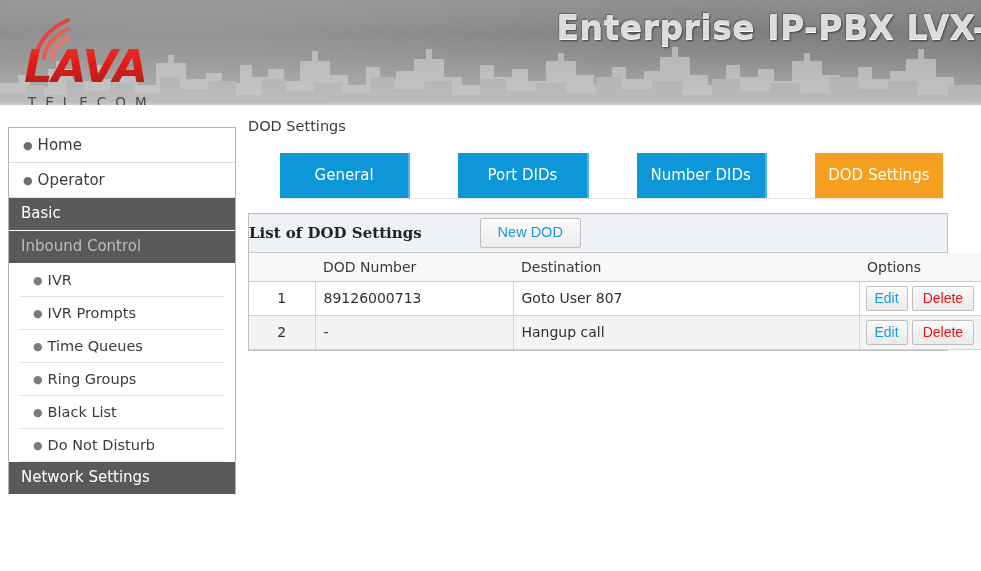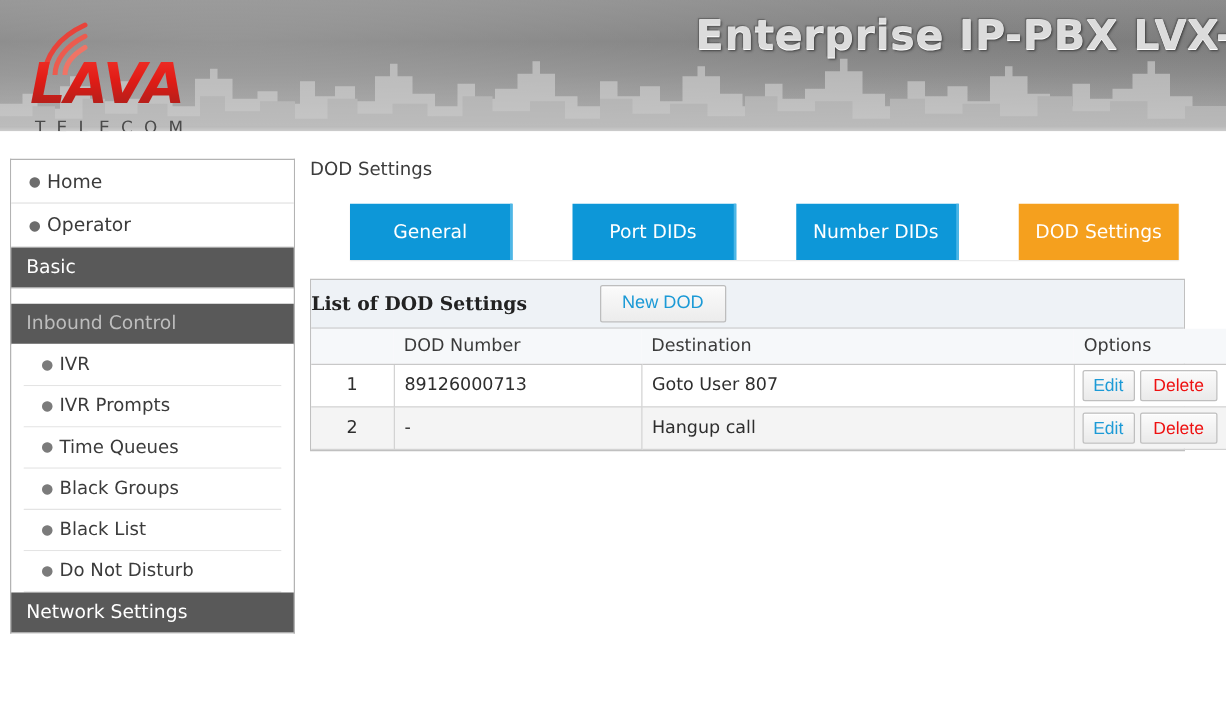--- a/index.html
+++ b/index.html
@@ -145,21 +145,20 @@
     padding: 6px 0 7px 12px;
     font-size: 15px;
     color: #ffffff;
     background: #595959;
     border-bottom: 1px solid #ffffff;
     cursor: pointer;
     line-height: 1.25;
   }
   .nav-section.active-sec {
     color: #bdbdbd;
-    margin-top: 12px;
   }
   .nav-sub {
     display: block;
     margin: 0 10px;
     padding: 7px 0 7px 14px;
     font-size: 14.5px;
     color: #3b3b3b;
     background: #ffffff;
     border-bottom: 1px solid #e4e4e4;
     cursor: pointer;
@@ -173,21 +172,21 @@
     font-size: 11px;
     margin-right: 5px;
     vertical-align: 1px;
   }
   .nav-sub.dim .bullet { color: #b5b5b5; }
 
   
   .main {
     position: absolute;
     left: 248px;
-    top: 15px;
+    top: 5px;
     width: 733px;
   }
   .page-title {
     margin: 7px 0 0 0;
     font-size: 14.5px;
     color: #3c3c3c;
     line-height: 1.3;
   }
 
   
@@ -353,21 +352,21 @@
     <div class="nav-sub">
       <span class="bullet">●</span><span>IVR</span>
     </div>
     <div class="nav-sub">
       <span class="bullet">●</span><span>IVR Prompts</span>
     </div>
     <div class="nav-sub">
       <span class="bullet">●</span><span>Time Queues</span>
     </div>
     <div class="nav-sub">
-      <span class="bullet">●</span><span>Black Groups</span>
+      <span class="bullet">●</span><span>Ring Groups</span>
     </div>
     <div class="nav-sub">
       <span class="bullet">●</span><span>Black List</span>
     </div>
     <div class="nav-sub">
       <span class="bullet">●</span><span>Do Not Disturb</span>
     </div>
 
     <div class="nav-section">Network Settings</div>
   </nav>

